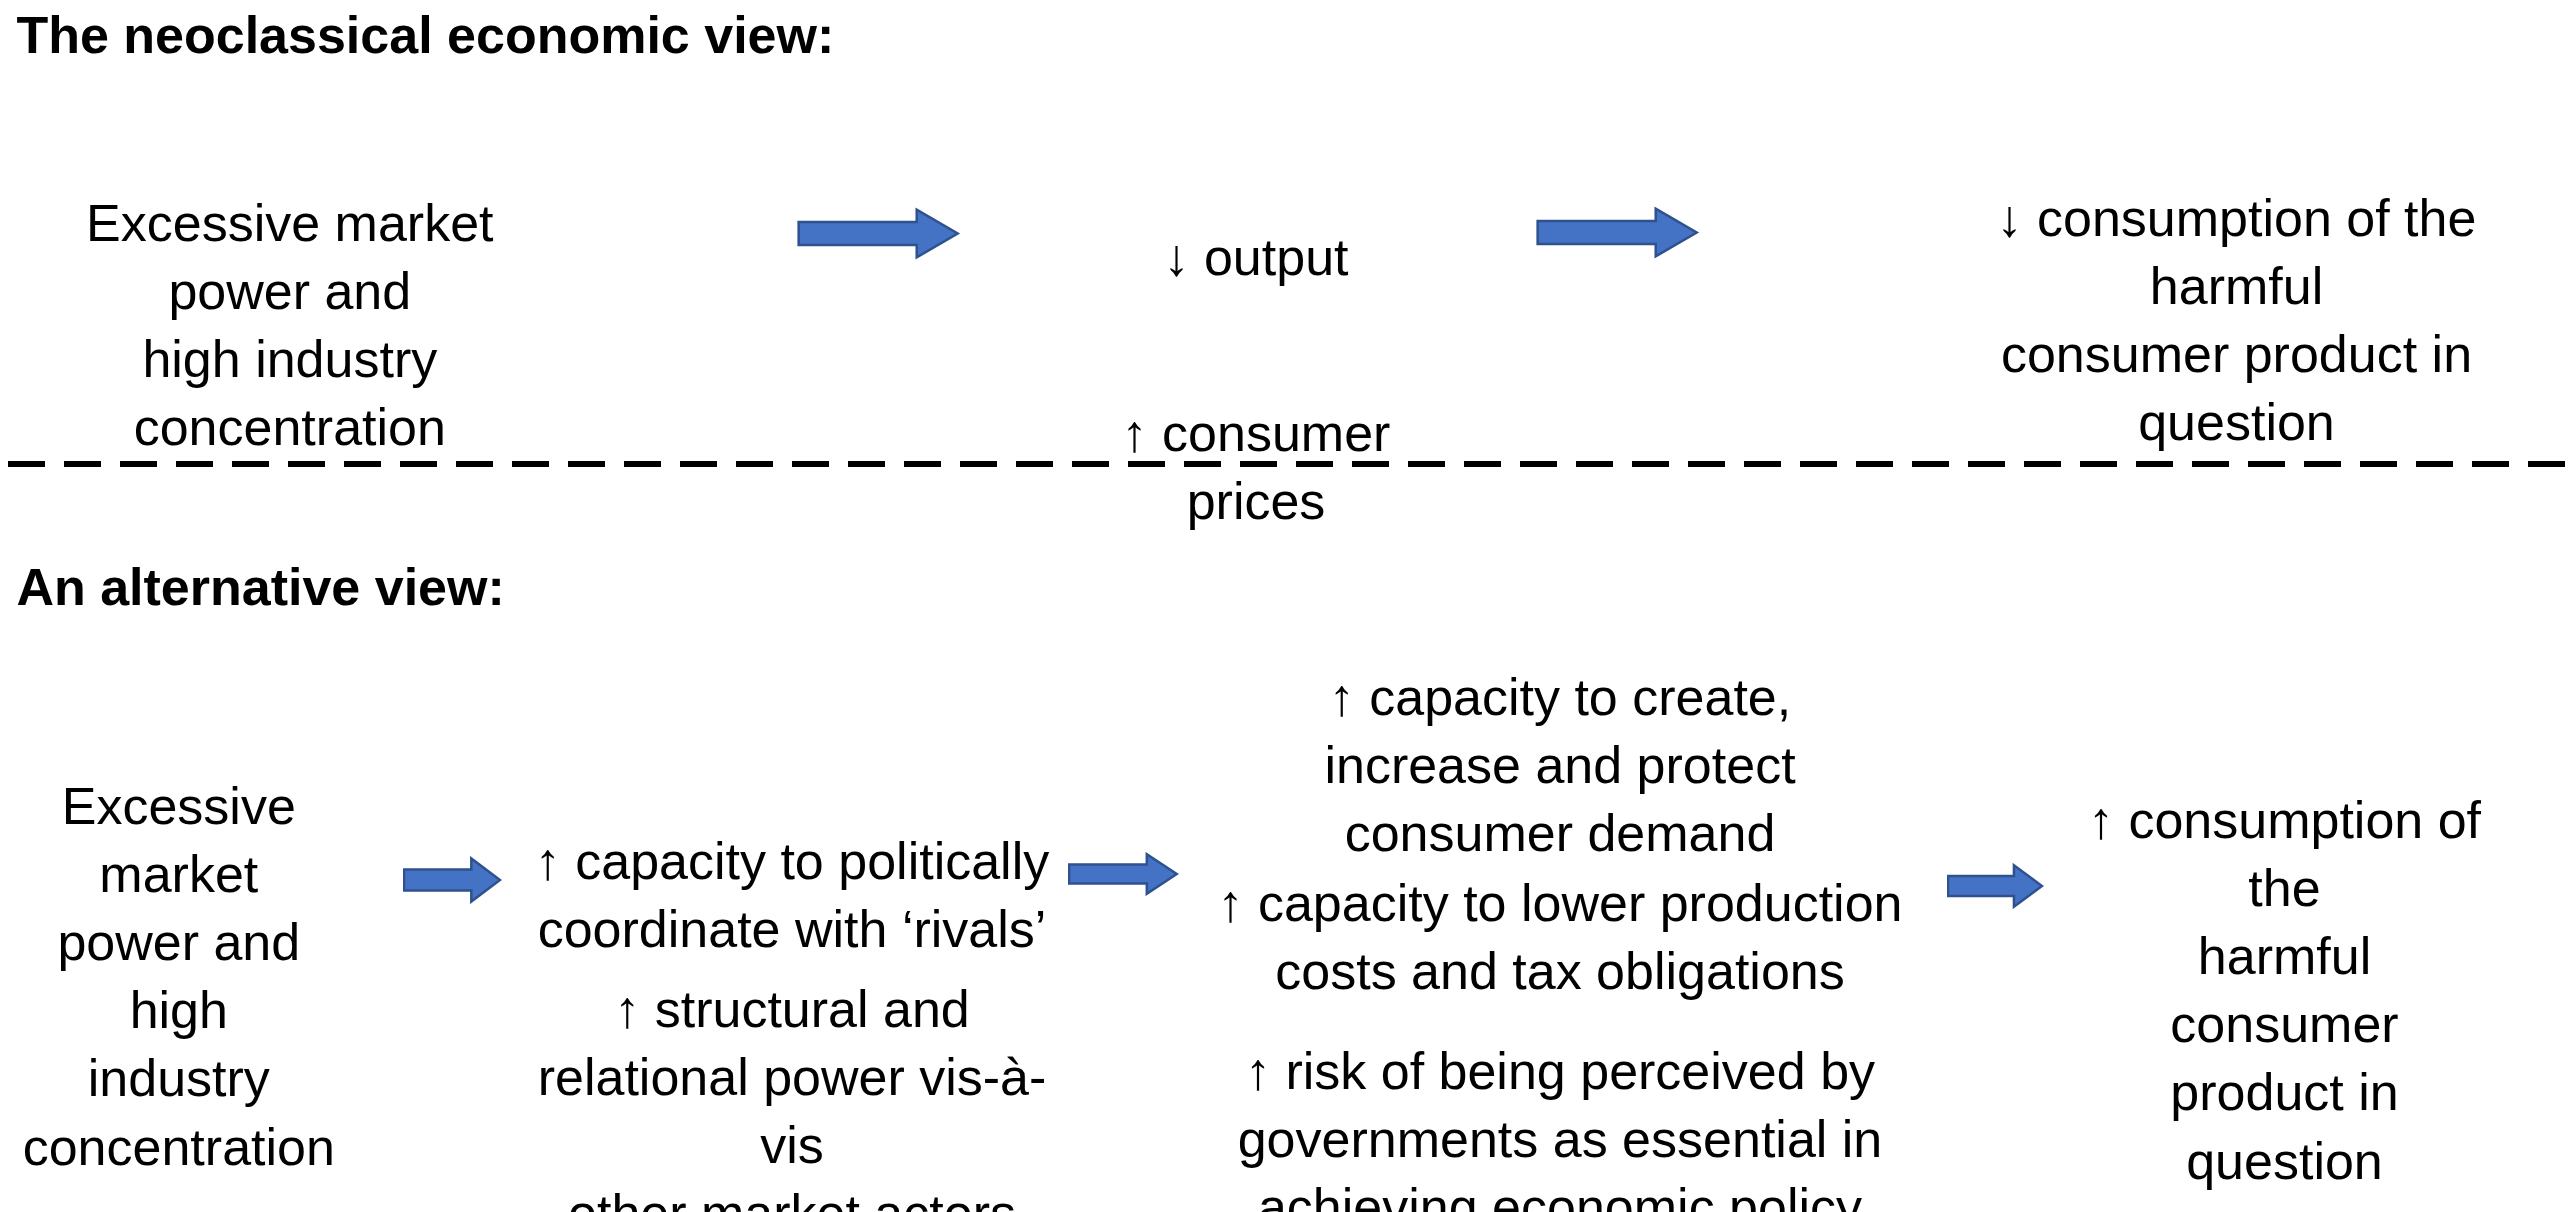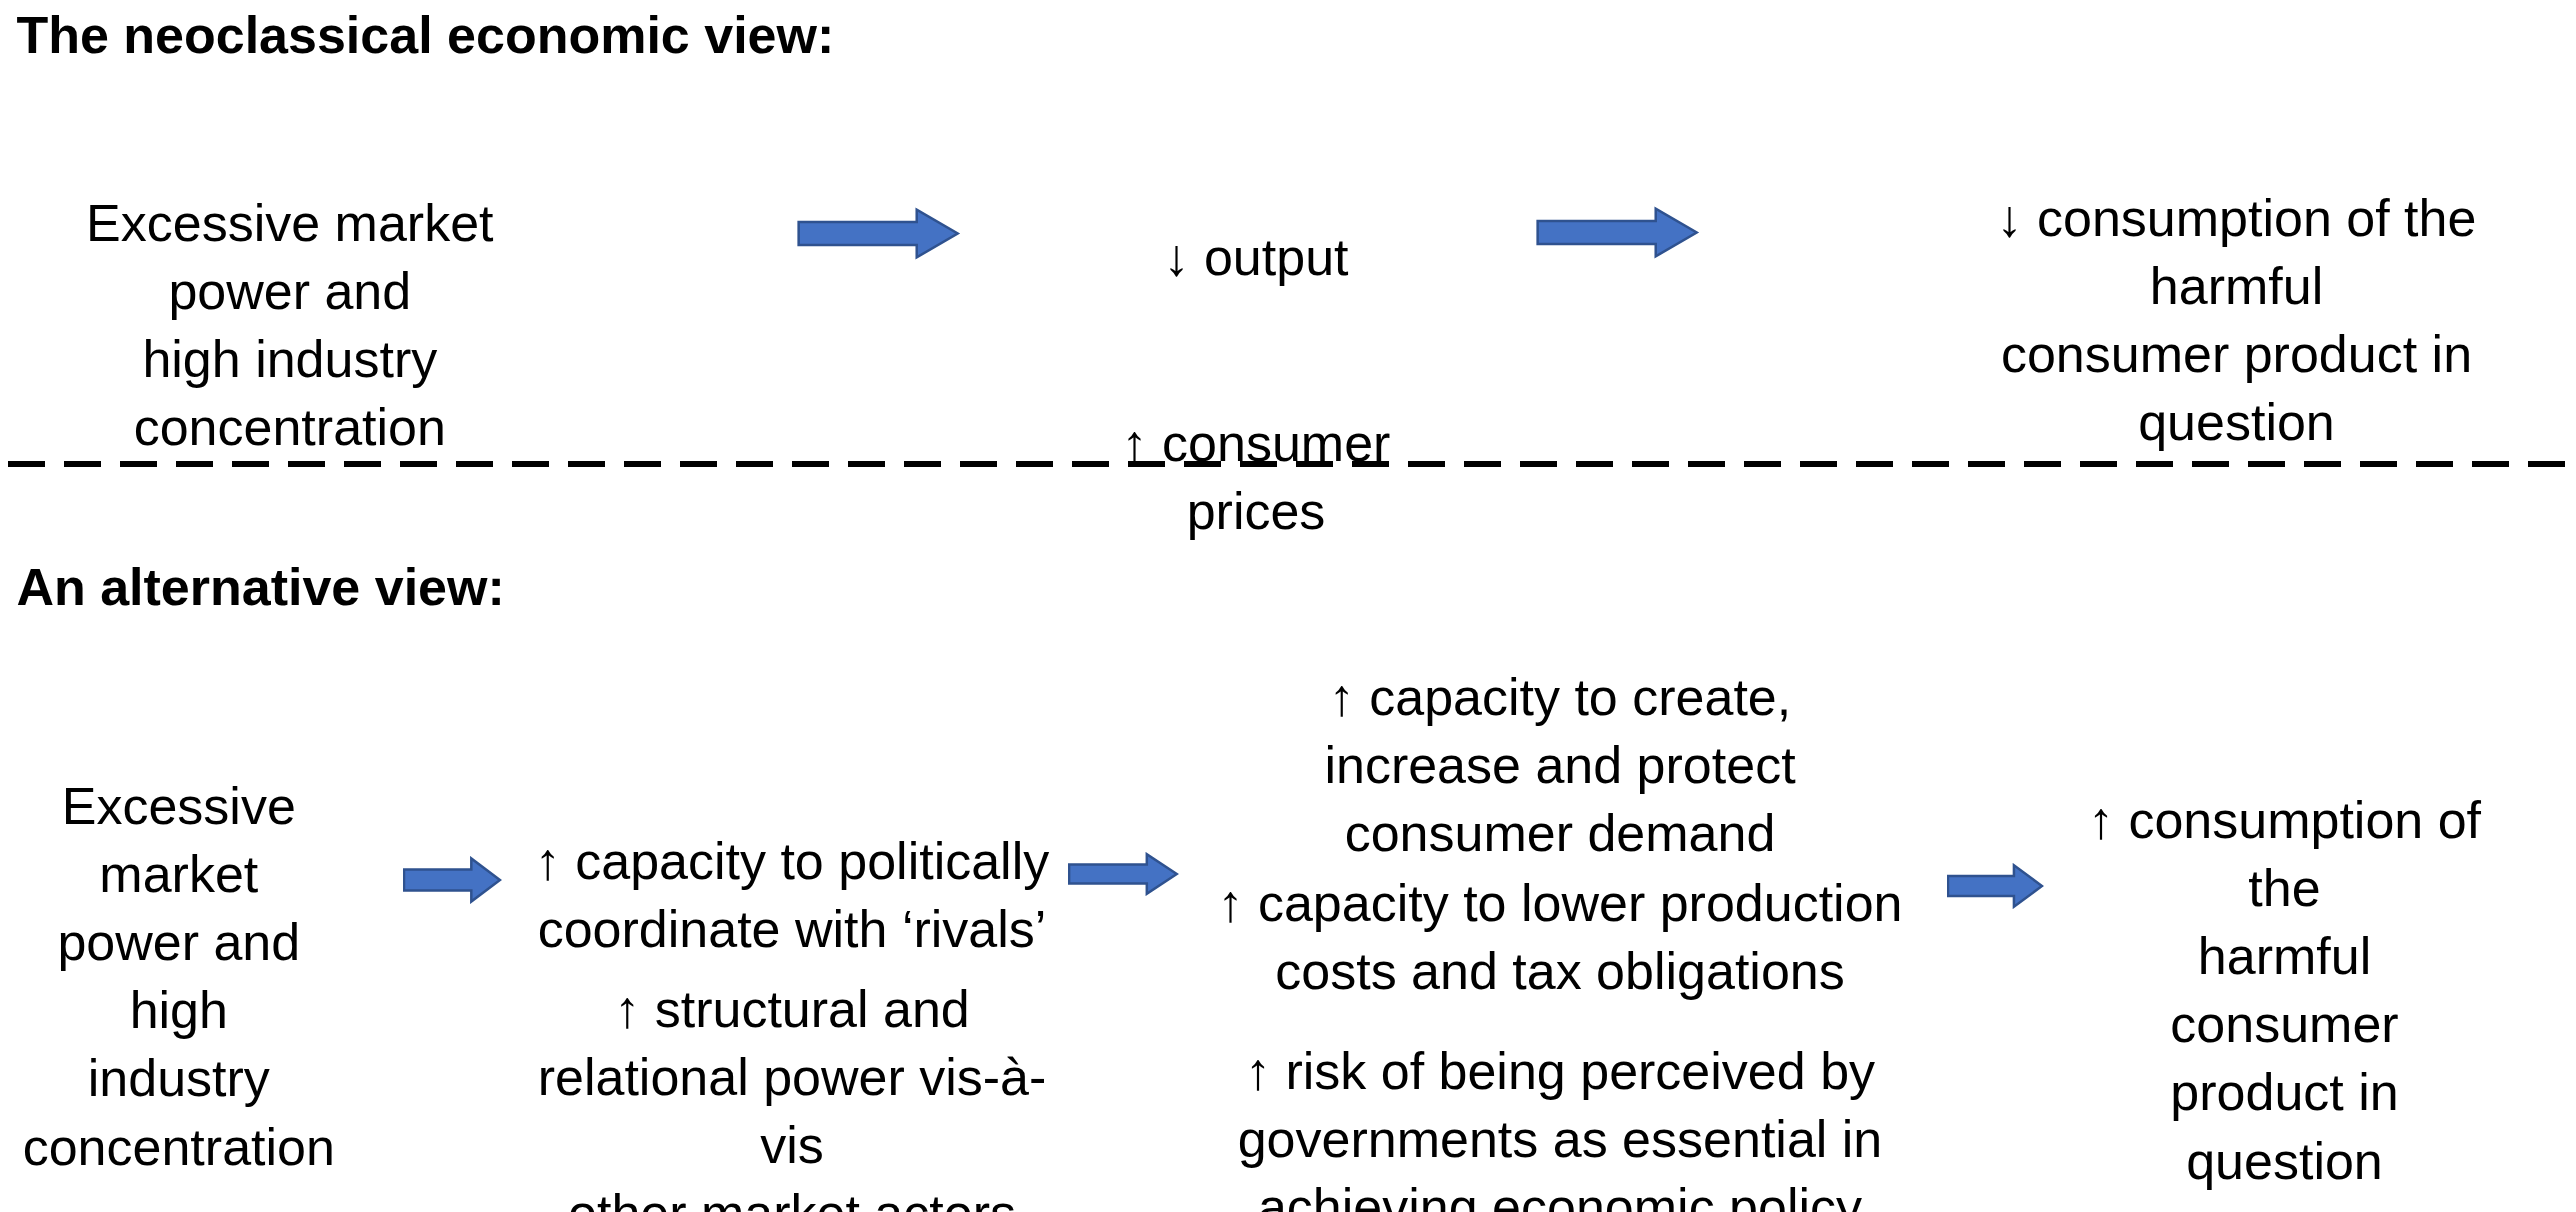--- a/index.html
+++ b/index.html
@@ -43,21 +43,21 @@
   }
   .divider {
     position: absolute;
     height: 5.8px;
     background: repeating-linear-gradient(
       to right,
       var(--divider) 0px, var(--divider) 37px,
       transparent 37px, transparent 56px
     );
   }
-  .mid-item + .mid-item { margin-top: 50px; }
+  .mid-item + .mid-item { margin-top: 40px; }
 </style>
 </head>
 <body>
 
 <div class="canvas">
 
   <div class="title" style="left:16.4px; top:5.8px;">The neoclassical economic view:</div>
 
   <div class="node" style="left:19.3px; top:189px; width:541px;">Excessive market power and
 high industry concentration</div>

